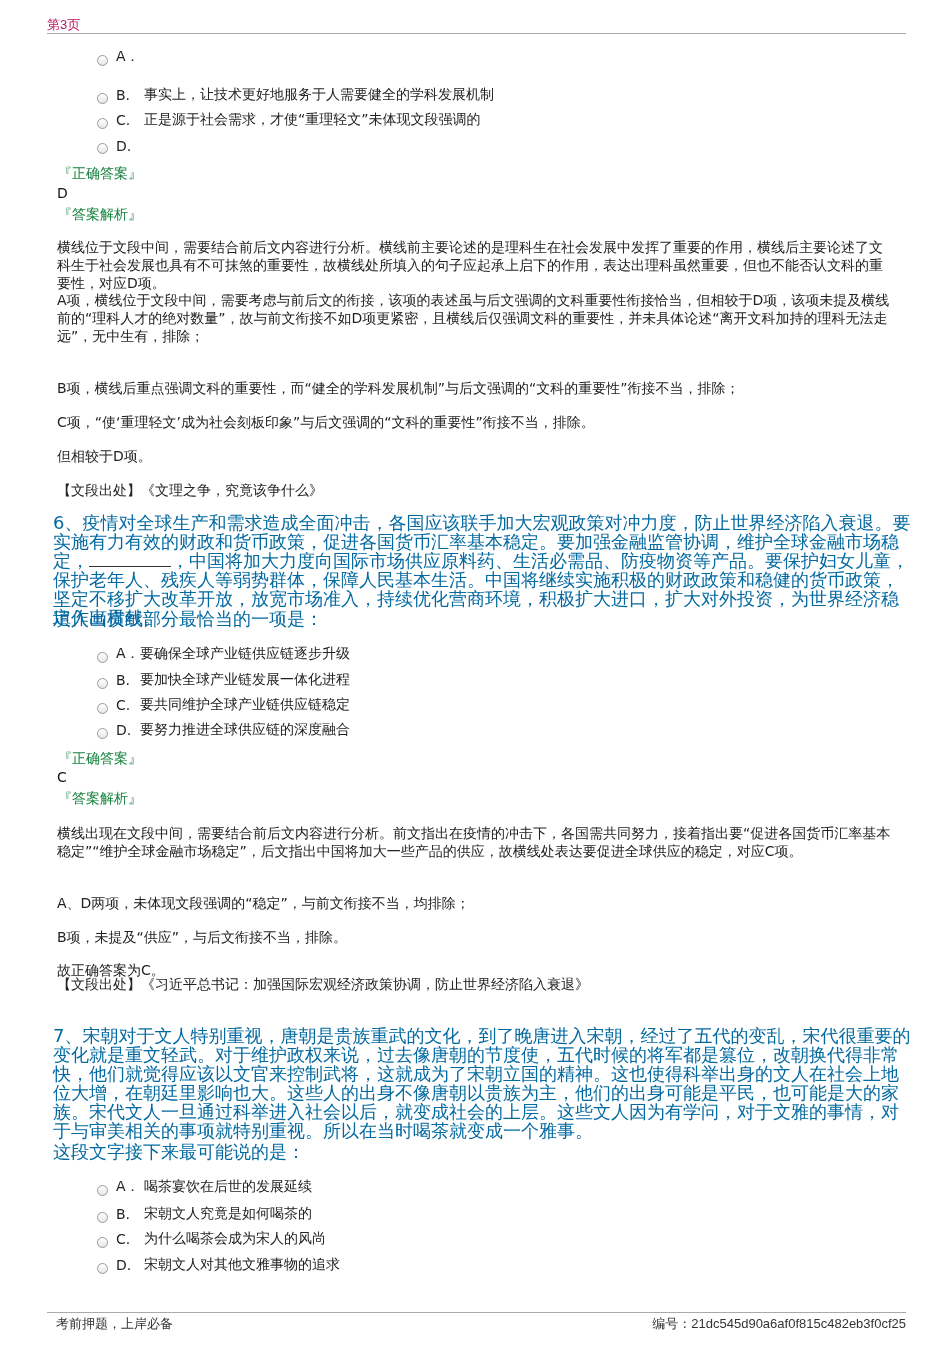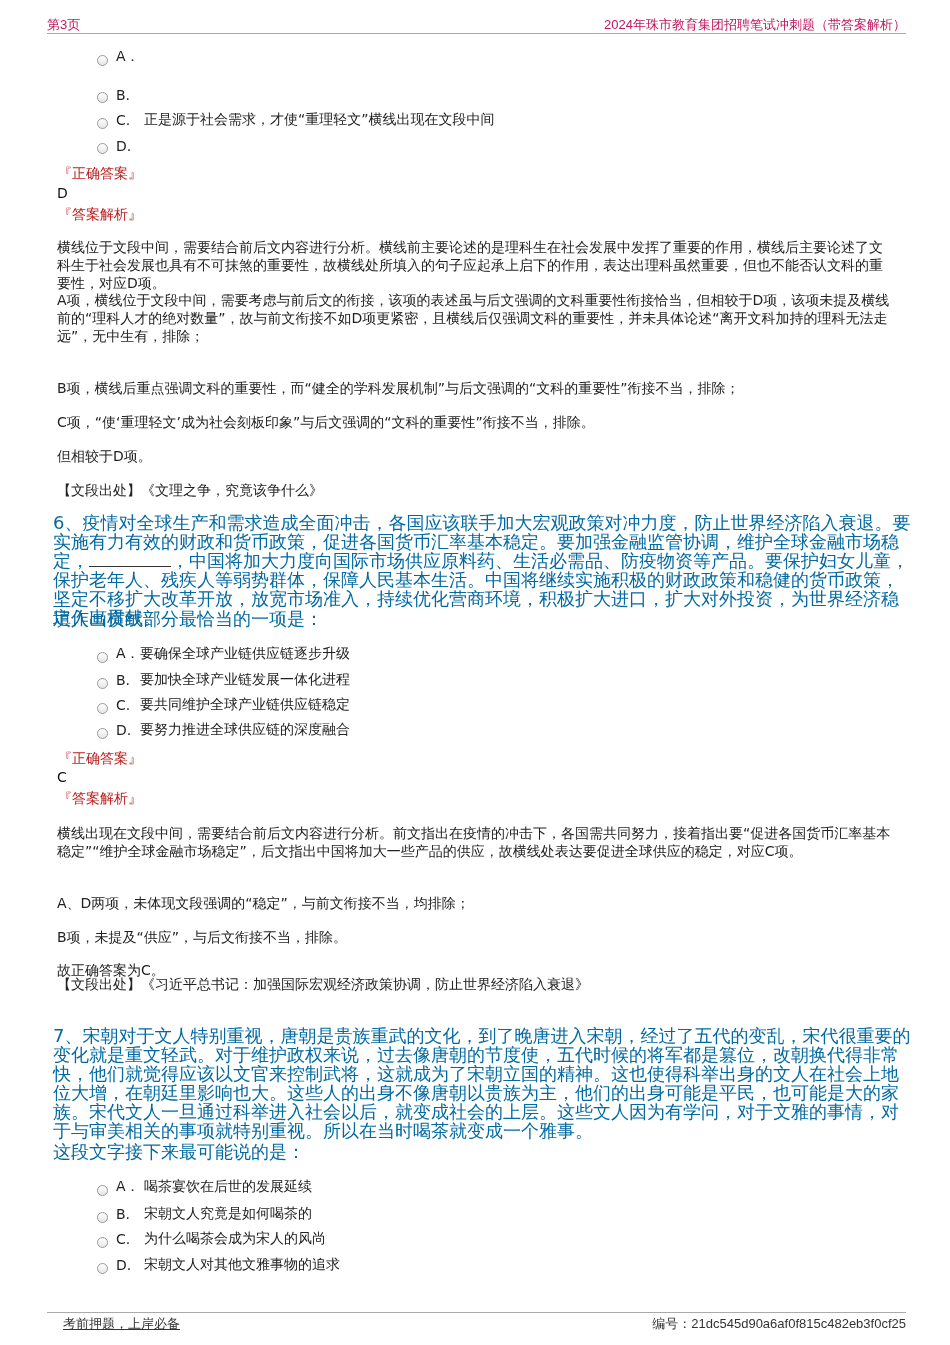--- a/index.html
+++ b/index.html
@@ -4,52 +4,52 @@
 <style>
   html, body { margin:0; padding:0; background:#fff; }
   body { width:950px; height:1345px; position:relative; overflow:hidden;
          font-family:"DejaVu Sans","Liberation Sans",sans-serif; color:#222; }
   .hdr { position:absolute; left:47px; right:44px; top:16px; height:17px;
          border-bottom:1px solid #aaa; font-size:13px; font-family:"Liberation Sans",sans-serif; color:#be185d; }
   .hdr .l { position:absolute; left:0; top:0; }
   .hdr .r { position:absolute; right:0; top:0; }
   .ftr { position:absolute; left:47px; right:44px; top:1312px; border-top:1px solid #aaa;
          font-size:13px; font-family:"Liberation Sans",sans-serif; color:#333; height:20px; }
-  .ftr .l { position:absolute; left:16px; top:2px;text-decoration:underline; }
+  .ftr .l { position:absolute; left:9px; top:2px; }
   .ftr .r { position:absolute; right:0; top:2px; }
   .opt { position:absolute; left:97px; font-size:14px; white-space:nowrap; display:flex; align-items:center; }
   .radio { width:9px; height:9px; border:1px solid #999; border-radius:50%; display:inline-block;
            margin-right:8px; margin-top:6px; background:linear-gradient(#fff,#e6e6e6); }
   .opt .key { display:inline-block; width:28px; }
-  .lbl { position:absolute; left:58px; font-size:14px; color:#b91c1c; }
+  .lbl { position:absolute; left:58px; font-size:14px; color:#15803d; }
   .ans { position:absolute; left:57px; font-size:14px; color:#111; }
   .para { position:absolute; left:57px; width:835px; font-size:14px; line-height:18px; color:#222; }
   .q { position:absolute; left:53px; width:860px; font-size:18px; line-height:19px; color:#0369a1; }
   .blank { display:inline-block; width:82px; border-bottom:1px solid #333; height:10px; vertical-align:baseline; }
 </style>
 </head>
 <body>
 
 <div class="hdr">
   <span class="l">第3页</span>
-  <span class="r">2024年珠市教育集团招聘笔试冲刺题（带答案解析）</span>
 </div>
 
 <div class="opt" style="top:48px">
     <span class="radio"></span>
     <span class="key">A．</span>
   </div>
 <div class="opt" style="top:86px">
     <span class="radio"></span>
     <span class="key">B.</span>
+    <span>事实上，让技术更好地服务于人需要健全的学科发展机制</span>
   </div>
 <div class="opt" style="top:111px">
     <span class="radio"></span>
     <span class="key">C.</span>
-    <span>正是源于社会需求，才使“重理轻文”横线出现在文段中间</span>
+    <span>正是源于社会需求，才使“重理轻文”未体现文段强调的</span>
   </div>
 <div class="opt" style="top:137px">
     <span class="radio"></span>
     <span class="key">D.</span>
   </div>
 
 <div class="lbl" style="top:165px">『正确答案』</div>
 <div class="ans" style="top:185px">D</div>
 <div class="lbl" style="top:206px">『答案解析』</div>
 

